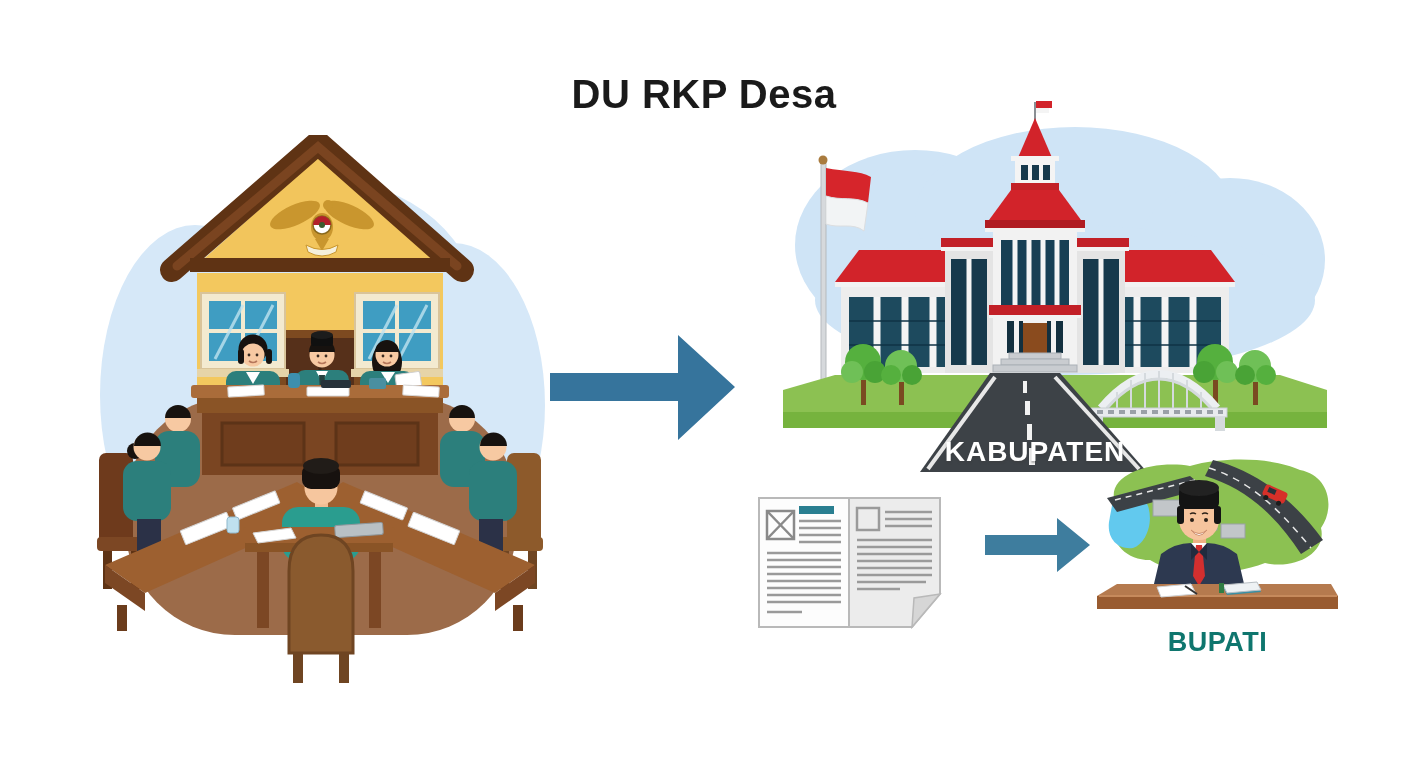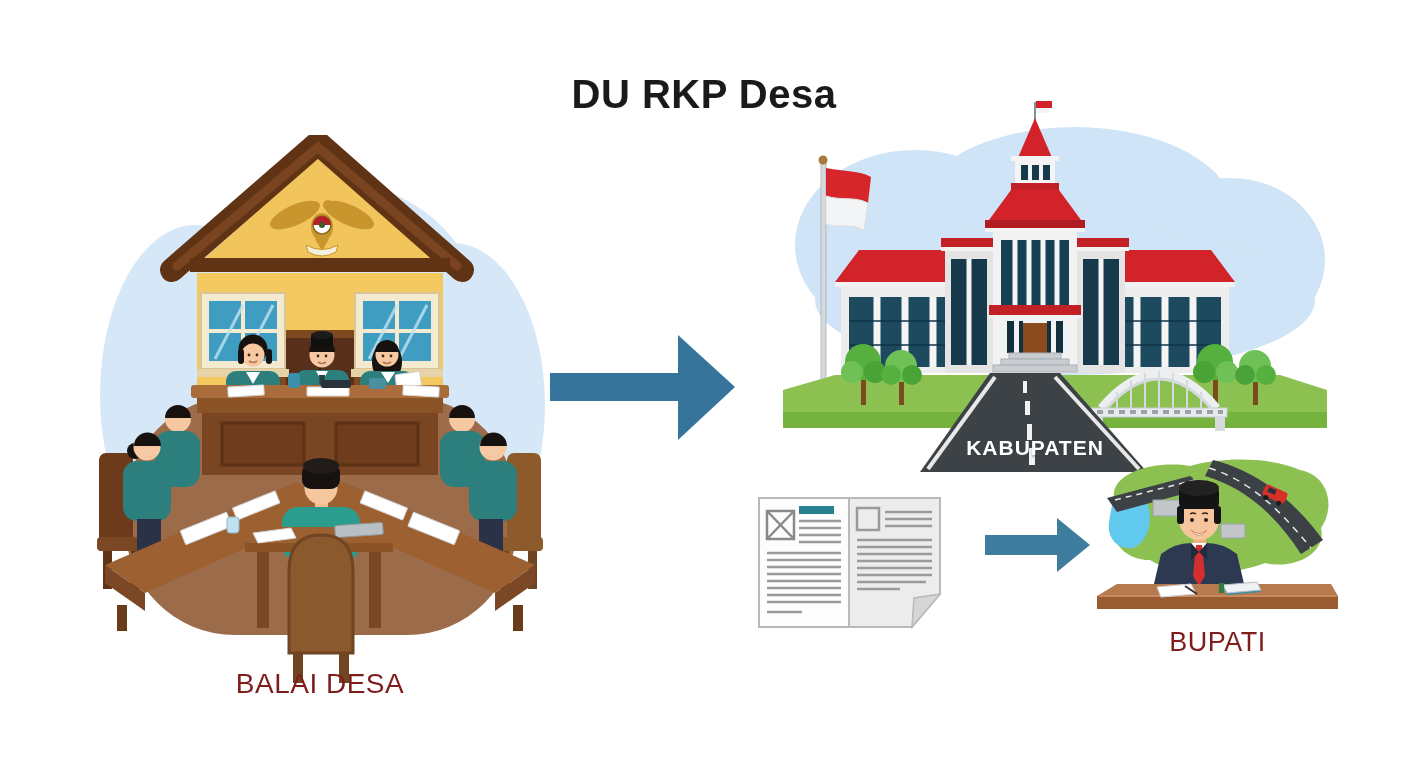--- a/index.html
+++ b/index.html
@@ -7,29 +7,29 @@
     position:relative;width:1408px;height:768px;background:#ffffff;overflow:hidden;
     font-family:"Liberation Sans", sans-serif;
   }
   .title{
     position:absolute;top:72px;left:0;width:100%;text-align:center;
     font-size:40px;font-weight:800;color:#1a1a1a;letter-spacing:.5px;
   }
   .scene{position:absolute;}
   .scene svg{display:block;}
   .caption{
-    position:absolute;text-align:center;font-weight:400;color:#7f1d1d;
+    position:absolute;text-align:center;font-weight:700;color:#0f766e;
     letter-spacing:.5px;white-space:nowrap;
   }
   .caption.balai{top:533px;left:0;width:470px;font-size:28px;}
   .caption.kecamatan{top:182px;left:0;width:230px;font-size:27px;}
   .caption.bupati{top:179px;left:0;width:245px;font-size:27px;}
   .road-label{
     position:absolute;top:346px;left:0;width:520px;text-align:center;
-    font-size:21px;font-weight:800;color:#ffffff;letter-spacing:1px;
+    font-size:28px;font-weight:800;color:#ffffff;letter-spacing:1px;
     text-shadow:0 2px 2px rgba(60,60,60,.4);white-space:nowrap;
   }
   .arrow{position:absolute;}
 </style>
 </head>
 <body>
 
 <div class="canvas">
 
   <div class="title">DU RKP Desa</div>
@@ -207,21 +207,20 @@
         <polygon points="168,398 206,393 211,403 173,408" fill="#ffffff" stroke="#d5d5d5"></polygon>
         <rect x="250" y="389" width="48" height="12" rx="2" fill="#b9c0c4" stroke="#8e979c" transform="rotate(-4 274 395)"></rect>
 
         <rect x="222" y="478" width="13" height="22" fill="#141414"></rect>
         <rect x="239" y="478" width="13" height="22" fill="#141414"></rect>
         <path d="M 204 518 L 204 436 Q 204 400 236 400 Q 268 400 268 436 L 268 518 Z" fill="#8a5a2e" stroke="#6f4522" stroke-width="3"></path>
         <rect x="208" y="518" width="10" height="30" fill="#6f4522"></rect>
         <rect x="254" y="518" width="10" height="30" fill="#6f4522"></rect>
       </g>
     </svg>
-    <div class="caption balai">BALAI DESA</div>
   </div>
 
   <div class="arrow" style="left:548px;top:333px;">
     <svg width="190" height="110" viewBox="0 0 190 110">
       <polygon points="2,40 130,40 130,2 187,54 130,107 130,68 2,68" fill="#36749c"></polygon>
     </svg>
   </div>
 
   <div class="scene" style="left:775px;top:90px;width:565px;height:390px;">
     <svg width="565" height="390" viewBox="0 0 565 390">

